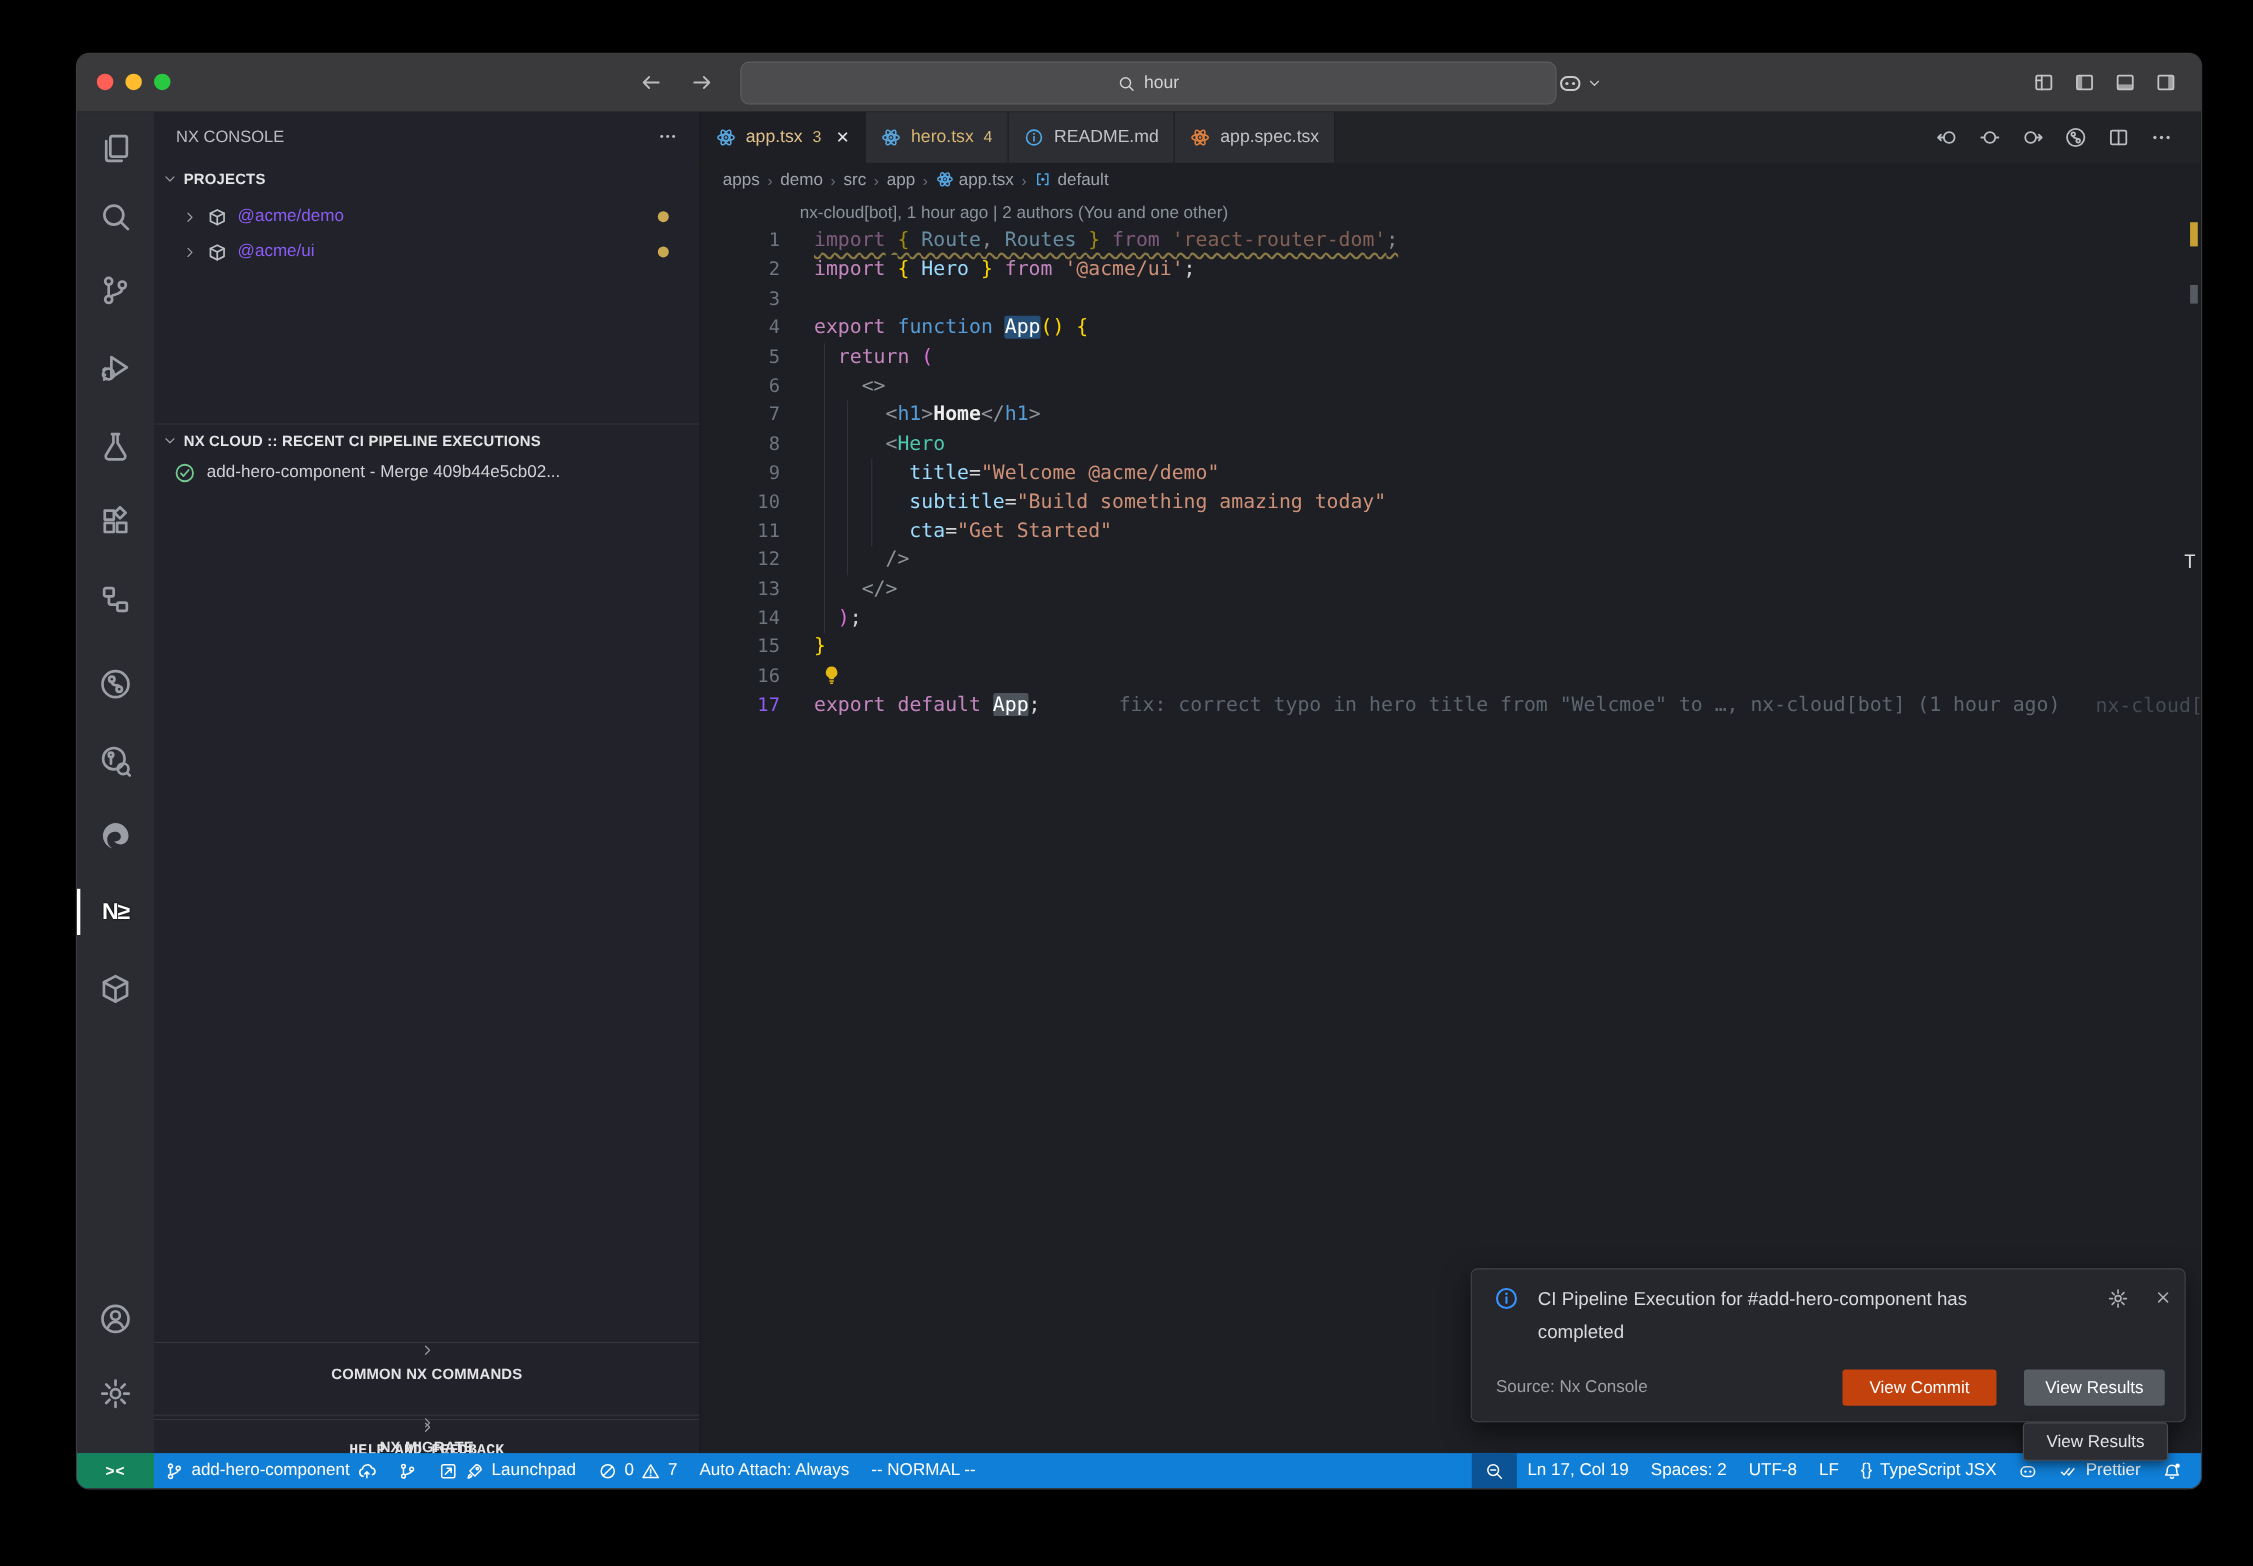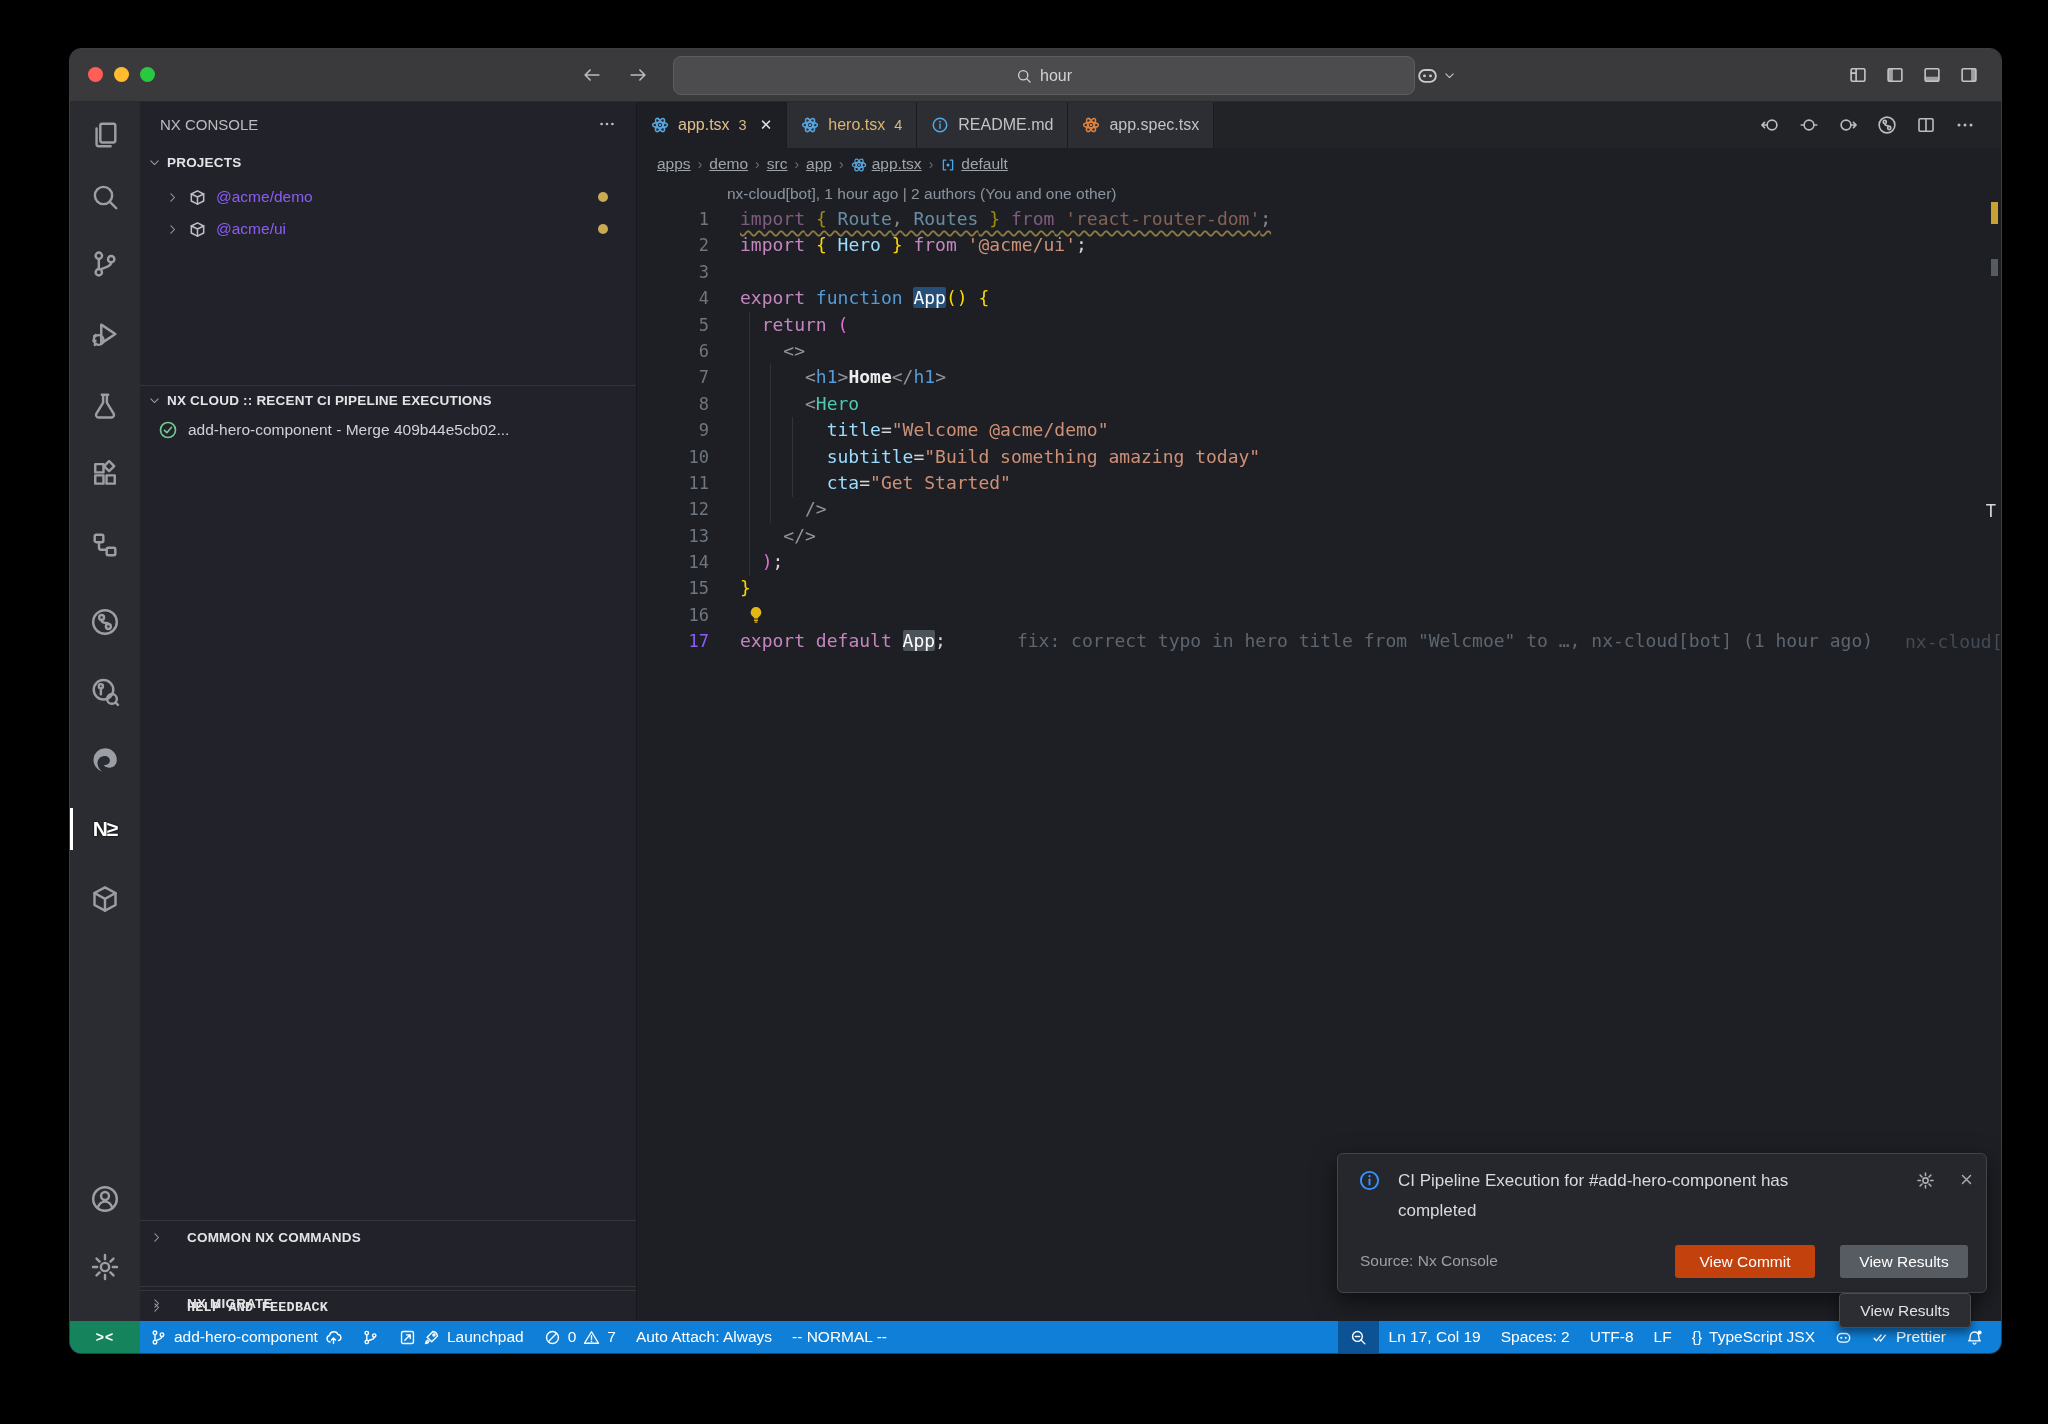--- a/index.html
+++ b/index.html
@@ -28,35 +28,35 @@
     text-shadow:0 0 2px #000, 0 0 1px #000;}
   
   .sidebar{width:496px;background:#22232a;border-right:1px solid #17181c;position:relative;flex:none;
     color:#cfcfd2;font-size:15.5px;}
   .sb-abs{position:absolute;left:0;right:0;display:flex;align-items:center;}
   .sb-title{height:44px;padding:0 20px;color:#bdbdc0;font-size:15px;justify-content:space-between;}
   .sec-label{font-weight:700;font-size:13.5px;color:#e4e4e6;letter-spacing:.2px;}
   .row-chev{color:#9a9da3;flex:none;}
   .proj-label{color:#8b5cf6;}
   .dot{width:10px;height:10px;border-radius:50%;background:#caa953;margin-left:auto;margin-right:28px;flex:none;}
-  .sb-sec-bottom{height:33px;border-top:1px solid #35363c;padding:0 10px;gap:24px;}
+  .sb-sec-bottom{height:33px;border-top:1px solid #35363c;padding:0 10px;gap:8px;flex-direction:column;}
   .divider{position:absolute;left:0;right:0;height:1px;background:#33343a;}
   
   .editor{flex:1;display:flex;flex-direction:column;background:#1e1f24;min-width:0;position:relative;}
   .tabbar{height:46px;background:#222327;display:flex;flex:none;align-items:stretch;}
   .tab{display:flex;align-items:center;gap:9px;padding:0 14px;background:#2d2e33;border-right:1px solid #1b1c20;
     font-size:16px;flex:none;}
   .tab.active{background:#1e1f24;}
   .tab .badge{font-size:14.5px;color:#d7ba7d;}
   .tab .closex{color:#e3e3e5;margin-left:4px;font-size:15px;}
   .tab-actions{margin-left:auto;display:flex;align-items:center;gap:19px;padding-right:26px;color:#b9bcc0;}
   .breadcrumbs{height:32px;display:flex;align-items:center;gap:7px;padding-left:20px;
     color:#9fa4ab;font-size:15.5px;flex:none;}
   .bc-sep{color:#6b7077;font-size:14px;}
-  .bc-item{display:flex;align-items:flex-end;gap:5px;text-decoration:underline;}
+  .bc-item{display:flex;align-items:flex-start;gap:5px;}
   .code{flex:1;position:relative;font-family:"DejaVu Sans Mono",monospace;font-size:18px;
     line-height:26.4px;overflow:hidden;white-space:pre;}
   .blame-head{position:absolute;left:90px;top:1px;font-size:15.5px;color:#8b949e;
     font-family:"Liberation Sans",sans-serif;}
   .lines{position:absolute;left:0;top:26px;right:0;}
   .line{display:flex;height:26.4px;}
   .gut{width:72px;text-align:right;padding-right:13px;color:#6e7681;flex:none;font-size:17px;}
   .gut.cur{color:#8b5cf6;}
   .lc{padding-left:18px;}
   .tk-kw{color:#c586c0}.tk-kb{color:#569cd6}.tk-vr{color:#9cdcfe}.tk-at{color:#9cdcfe}

